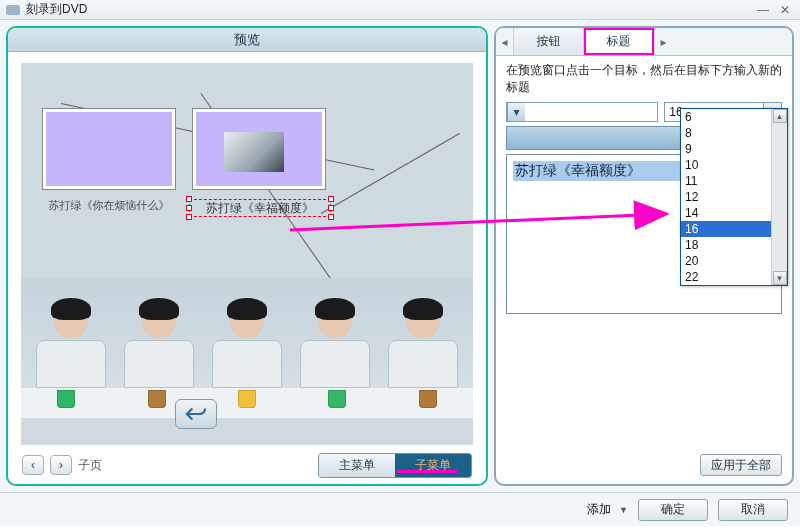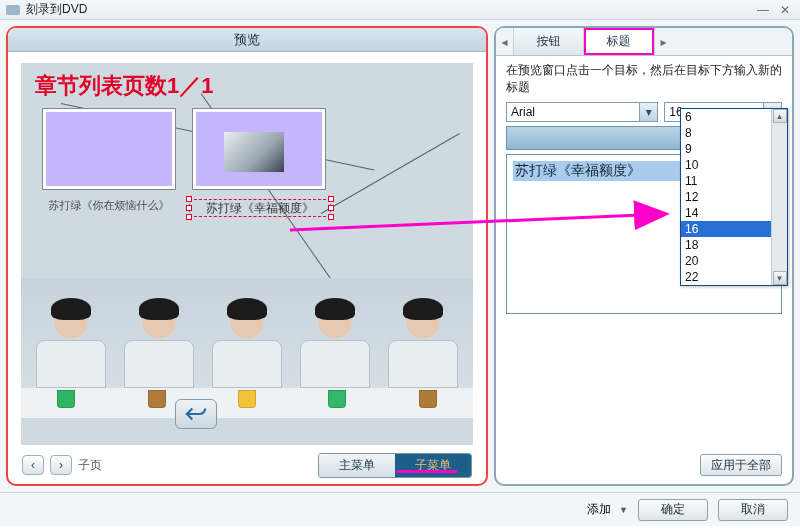--- a/index.html
+++ b/index.html
@@ -3,21 +3,21 @@
 <meta charset="utf-8">
 <style>
 *{box-sizing:border-box;margin:0;padding:0;font-family:"Microsoft YaHei",SimSun,Arial,sans-serif;font-size:12px}
 html,body{width:800px;height:532px;overflow:hidden;background:#fff}
 .titlebar{height:20px;background:linear-gradient(#f5f8fa,#e8edf1);display:flex;align-items:center;padding:0 6px;border-bottom:1px solid #c8d2da}
 .titlebar .app-icon{width:14px;height:10px;background:#9db6cc;border-radius:2px;margin-right:6px}
 .titlebar .title{font-weight:normal;color:#222;flex:1}
 .titlebar .win-btn{width:18px;height:14px;display:flex;align-items:center;justify-content:center;color:#666;margin-left:4px;cursor:pointer}
 .main{display:flex;height:472px;padding:6px;gap:6px;background:#f2f6f9}
 
-.preview-panel{flex:1;border:2px solid #ef4444;border-radius:10px;background:#fff;position:relative;overflow:hidden}
+.preview-panel{flex:1;border:2px solid #14b8a6;border-radius:10px;background:#fff;position:relative;overflow:hidden}
 .preview-header{height:24px;background:linear-gradient(#d9e6ee,#c2d5e1);display:flex;align-items:center;justify-content:center;color:#1a3340;font-size:13px;border-bottom:1px solid #9cb6c6}
 .preview-body{position:absolute;left:8px;right:8px;top:30px;bottom:34px;background:#b4c5d0;border:5px solid #fff;border-radius:2px;overflow:hidden}
 .preview-canvas{position:absolute;inset:0;background:#cfd9e0}
 .page-counter{position:absolute;left:14px;top:8px;color:#e40027;font-size:22px;font-weight:600}
 
 .sketch-line{position:absolute;background:#596168;transform-origin:left center}
 
 .thumbs{position:absolute;left:22px;top:46px;display:flex;gap:18px}
 .thumb{width:132px;height:80px;background:#c4b5fd;border:3px solid #fff;box-shadow:0 0 0 1px #7e8a93;position:relative}
 .thumb2-inner{position:absolute;left:28px;top:20px;width:60px;height:40px;background:linear-gradient(135deg,#e9eef2,#9aa6b0 60%,#3b434a)}
@@ -92,21 +92,20 @@
   <div class="win-btn">✕</div>
 </div>
 
 <div class="main">
 
   <div class="preview-panel">
     <div class="preview-header">预览</div>
 
     <div class="preview-body">
       <div class="preview-canvas">
-        <div class="page-counter">章节列表页数1／1</div>
 
         <div class="sketch-line" style="left:40px;top:40px;width:320px;height:1px;transform:rotate(12deg)"></div>
         <div class="sketch-line" style="left:180px;top:30px;width:240px;height:1px;transform:rotate(55deg)"></div>
         <div class="sketch-line" style="left:300px;top:150px;width:160px;height:1px;transform:rotate(-30deg)"></div>
 
         <div class="thumbs">
           <div class="thumb">
             <div class="thumb-caption">苏打绿《你在烦恼什么》</div>
           </div>
           <div class="thumb">
@@ -188,21 +187,20 @@
       <div class="tab-arrow">◂</div>
       <div class="side-tab">按钮</div>
       <div class="side-tab highlight">标题</div>
       <div class="tab-arrow right">▸</div>
     </div>
 
     <div class="side-instr">在预览窗口点击一个目标，然后在目标下方输入新的标题</div>
 
     <div class="side-controls">
       <div class="combo" style="flex:1.3">
-        <div class="val">Arial</div>
         <div class="dd">▾</div>
       </div>
       <div class="combo" style="flex:1">
         <div class="val">16</div>
         <div class="dd">▾</div>
       </div>
     </div>
 
     <div class="align-strip">
       <div class="align-btn">

